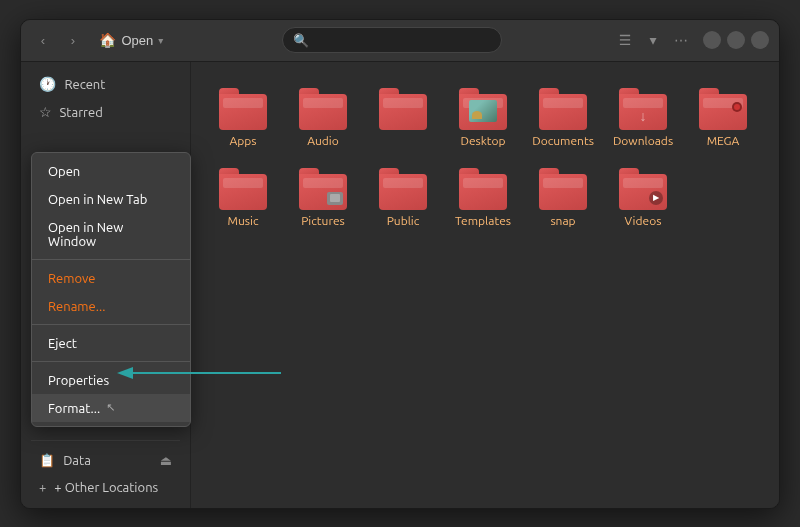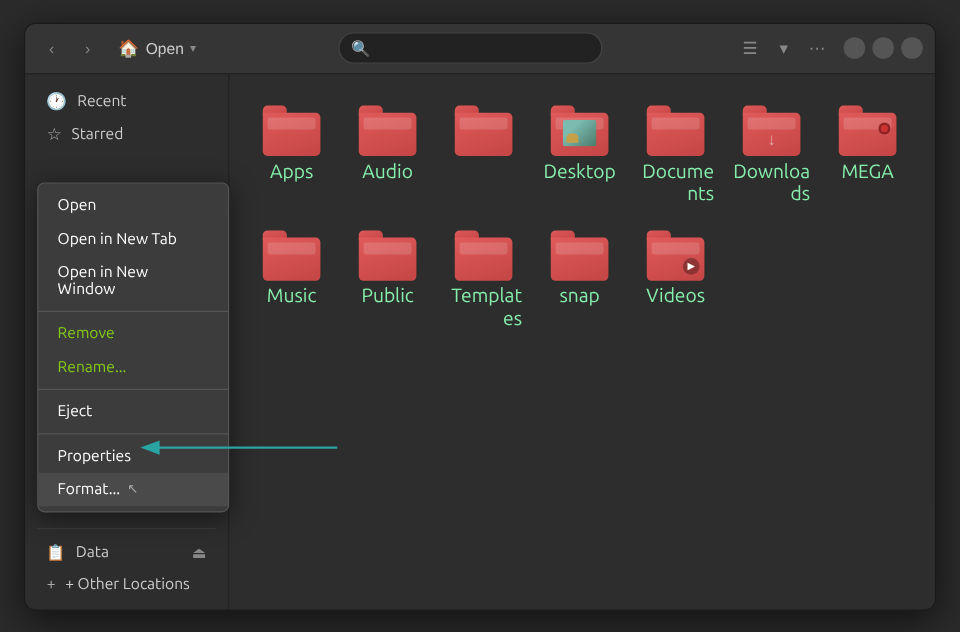--- a/index.html
+++ b/index.html
@@ -188,21 +188,21 @@
       box-shadow: 0 4px 20px rgba(0,0,0,0.5);
       z-index: 100;
       padding: 4px 0;
     }
     .ctx-item {
       padding: 7px 16px;
       font-size: 13px;
       color: #ffffff;
       cursor: pointer;
     }
-    .ctx-item.disabled { color: #84cc16; cursor: default; }
+    .ctx-item.disabled { color: #f97316; cursor: default; }
     .ctx-item.active {
       background: #4a4a4a;
       color: #fff;
     }
     .ctx-divider {
       height: 1px;
       background: #555;
       margin: 4px 0;
     }
     
@@ -253,22 +253,22 @@
     .folder-shine {
       position: absolute;
       top: 4px;
       left: 4px;
       right: 4px;
       height: 10px;
       background: rgba(255,255,255,0.15);
       border-radius: 2px;
     }
     .file-label {
-      font-size: 16px;
-      color: #86efac;
+      font-size: 12px;
+      color: #fdba74;
       text-align: right;
       line-height: 1.2;
       word-break: break-word;
       max-width: 70px;
     }
     
     .arrow-overlay {
       position: absolute;
       bottom: 120px;
       left: 80px;
@@ -443,20 +443,32 @@
         <div class="file-item">
           <div class="folder-icon">
             <div class="folder-tab" style="background:linear-gradient(160deg,#e05a5a,#c44545)"></div>
             <div class="folder-body" style="background:linear-gradient(160deg,#e05a5a,#c44545)">
               <div class="folder-shine"></div>
             </div>
           </div>
           <span class="file-label">Music</span>
         </div>
 
+        <div class="file-item">
+          <div class="folder-icon">
+            <div class="folder-tab" style="background:linear-gradient(160deg,#e05a5a,#c44545)"></div>
+            <div class="folder-body" style="background:linear-gradient(160deg,#e05a5a,#c44545)">
+              <div class="folder-shine"></div>
+              <div style="position:absolute;bottom:5px;right:4px;width:16px;height:13px;background:#888;border-radius:2px;display:flex;align-items:center;justify-content:center">
+                <div style="width:10px;height:8px;background:#aaa;border-radius:1px"></div>
+              </div>
+            </div>
+          </div>
+          <span class="file-label">Pictures</span>
+        </div>
 
         <div class="file-item">
           <div class="folder-icon">
             <div class="folder-tab" style="background:linear-gradient(160deg,#e05a5a,#c44545)"></div>
             <div class="folder-body" style="background:linear-gradient(160deg,#e05a5a,#c44545)">
               <div class="folder-shine"></div>
             </div>
           </div>
           <span class="file-label">Public</span>
         </div>

